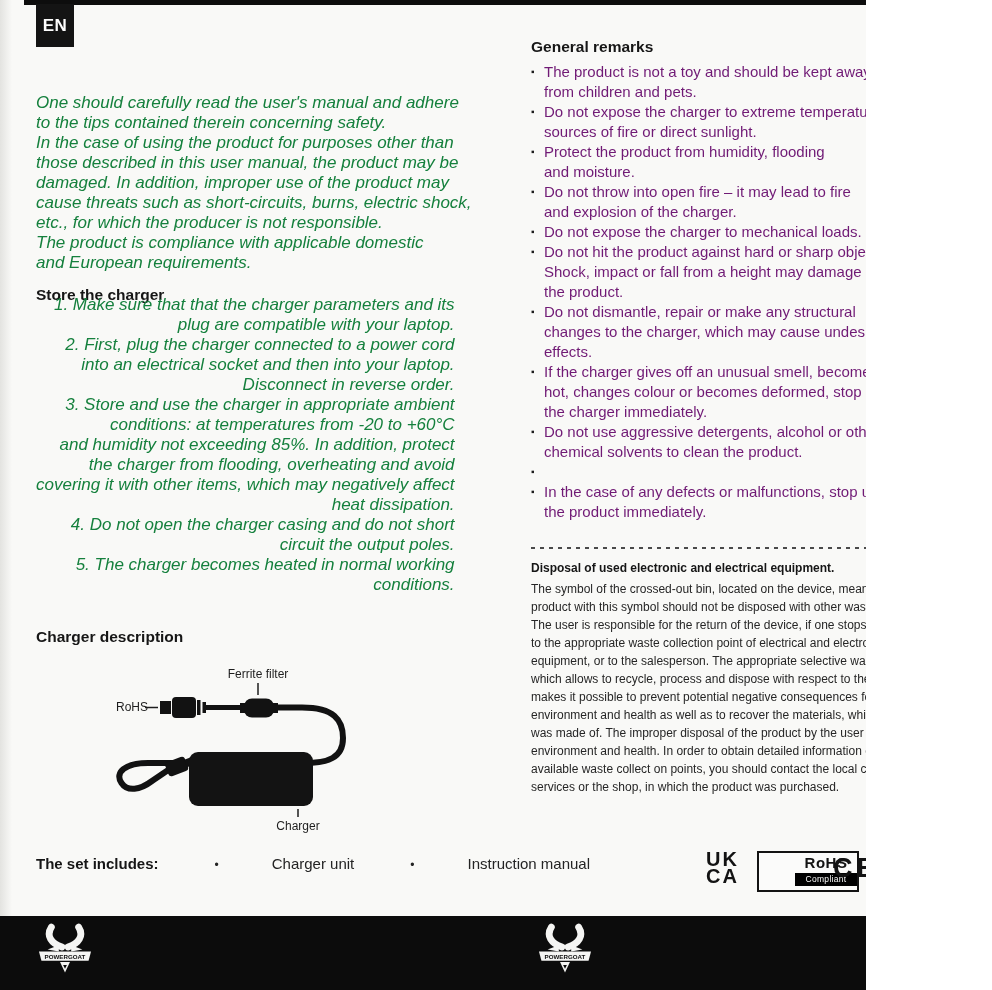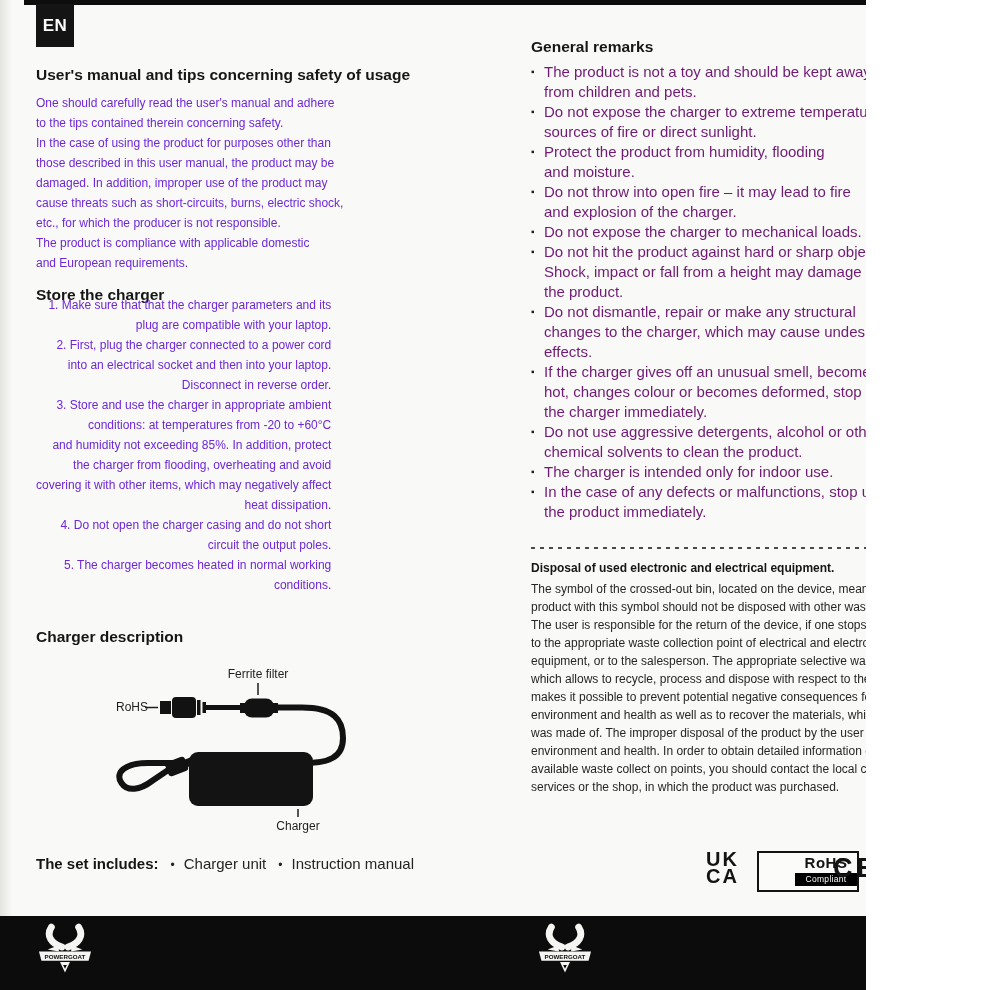--- a/index.html
+++ b/index.html
@@ -7,41 +7,41 @@
     position:relative; width:866px; height:990px; overflow:hidden;
     background:#f9f9f7; font-family:"Liberation Sans", sans-serif; color:#232323;
   }
   .edge-shade-left{ position:absolute; left:0; top:0; bottom:0; width:12px;
     background:linear-gradient(90deg, #e3e3e0, rgba(227,227,224,0)); }
   .topbar { position:absolute; top:0; left:24px; right:0; height:5px; background:#0d0d0d; }
   .en-badge { position:absolute; left:36px; top:4px; width:38px; height:43px;
     background:#141414; color:#fdfdfd; font-weight:bold; font-size:17px;
     display:flex; align-items:center; justify-content:center; letter-spacing:0.5px; }
   .hd { position:absolute; font-weight:700; font-size:15.5px; color:#161616; white-space:pre; }
-  .bodytxt { position:absolute; font-size:12px; line-height:20px; white-space:pre; color:#6d28d9; }
+  .bodytxt { position:absolute; font-size:17px; line-height:20px; white-space:pre; color:#15803d;font-style:italic; }
   .small-hd { position:absolute; font-weight:700; font-size:12px; color:#161616; white-space:pre; }
   .small-body { position:absolute; font-size:12px; line-height:18px; white-space:pre; color:#262626; }
 
   .remarks-list { position:absolute; left:531px; top:62px; margin:0; padding:0; list-style:none; }
   .remarks-list li { display:flex; margin:0; }
   .remarks-list .b { width:13px; flex:0 0 13px; font-size:10px; line-height:20px; color:#1d1d1d; }
   .remarks-list .t { white-space:pre; font-size:15px; line-height:20px; color:#701a75; }
 
   .dashed-divider { position:absolute; left:531px; top:547px; width:418px; height:2px;
     background:repeating-linear-gradient(90deg,#4a4a4a 0 4px, transparent 4px 9px); }
 
   .diagram { position:absolute; left:36px; top:662px; width:432px; height:195px; }
   .diagram svg { position:absolute; left:0; top:0; }
   .diag-label { position:absolute; font-size:12px; color:#1e1e1e; white-space:pre; }
   .lbl-ferrite { left:157px; top:5px; width:130px; text-align:center; }
   .lbl-plug { left:80px; top:38px; }
   .lbl-charger { left:227px; top:157px; width:70px; text-align:center; }
 
   .set-line { position:absolute; left:36px; top:855px; display:flex; align-items:baseline;
-    font-size:15px; color:#242424; }
+    font-size:15px; color:#242424;gap:44px; }
   .set-line .lab { font-weight:700; color:#161616; }
   .set-line .dot { margin:0 9px 0 12px; font-size:12px; }
 
   .certs { position:absolute; top:845px; left:700px; width:280px; height:52px; }
   .ukca { position:absolute; left:6px; top:6px; font-weight:700; font-size:20px;
     line-height:17px; letter-spacing:2px; color:#131313; text-align:center; white-space:pre; }
   .rohs-box { position:absolute; left:57px; top:6px; width:62px; height:37px;
     border:2px solid #131313; background:#fbfbfa; text-align:center;padding-left:36px; }
   .rohs-top { font-weight:700; font-size:15px; color:#131313; line-height:20px; letter-spacing:0.5px; }
   .rohs-bottom { background:#000000; color:#fbfbfa; font-size:8.5px; line-height:13px; letter-spacing:0.3px; }
@@ -62,21 +62,20 @@
 </head>
 <body>
 
 <div class="page">
   <div class="edge-shade-left"></div>
   <div class="topbar"></div>
   <div class="en-badge">
     <span>EN</span>
   </div>
 
-  <div class="hd" style="left:36px; top:66px;">User's manual and tips concerning safety of usage</div>
   <div class="bodytxt" style="left:36px; top:93px;">One should carefully read the user's manual and adhere
 to the tips contained therein concerning safety.
 In the case of using the product for purposes other than
 those described in this user manual, the product may be
 damaged. In addition, improper use of the product may
 cause threats such as short-circuits, burns, electric shock,
 etc., for which the producer is not responsible.
 The product is compliance with applicable domestic
 and European requirements.</div>
 
@@ -186,21 +185,20 @@
 hot, changes colour or becomes deformed, stop using
 the charger immediately.</span>
       </li>
     <li>
         <span class="b">▪</span>
         <span class="t">Do not use aggressive detergents, alcohol or other
 chemical solvents to clean the product.</span>
       </li>
     <li>
         <span class="b">▪</span>
-        <span class="t">The charger is intended only for indoor use.</span>
       </li>
     <li>
         <span class="b">▪</span>
         <span class="t">In the case of any defects or malfunctions, stop using
 the product immediately.</span>
       </li>
   </ul>
 
   <div class="dashed-divider"></div>
 

